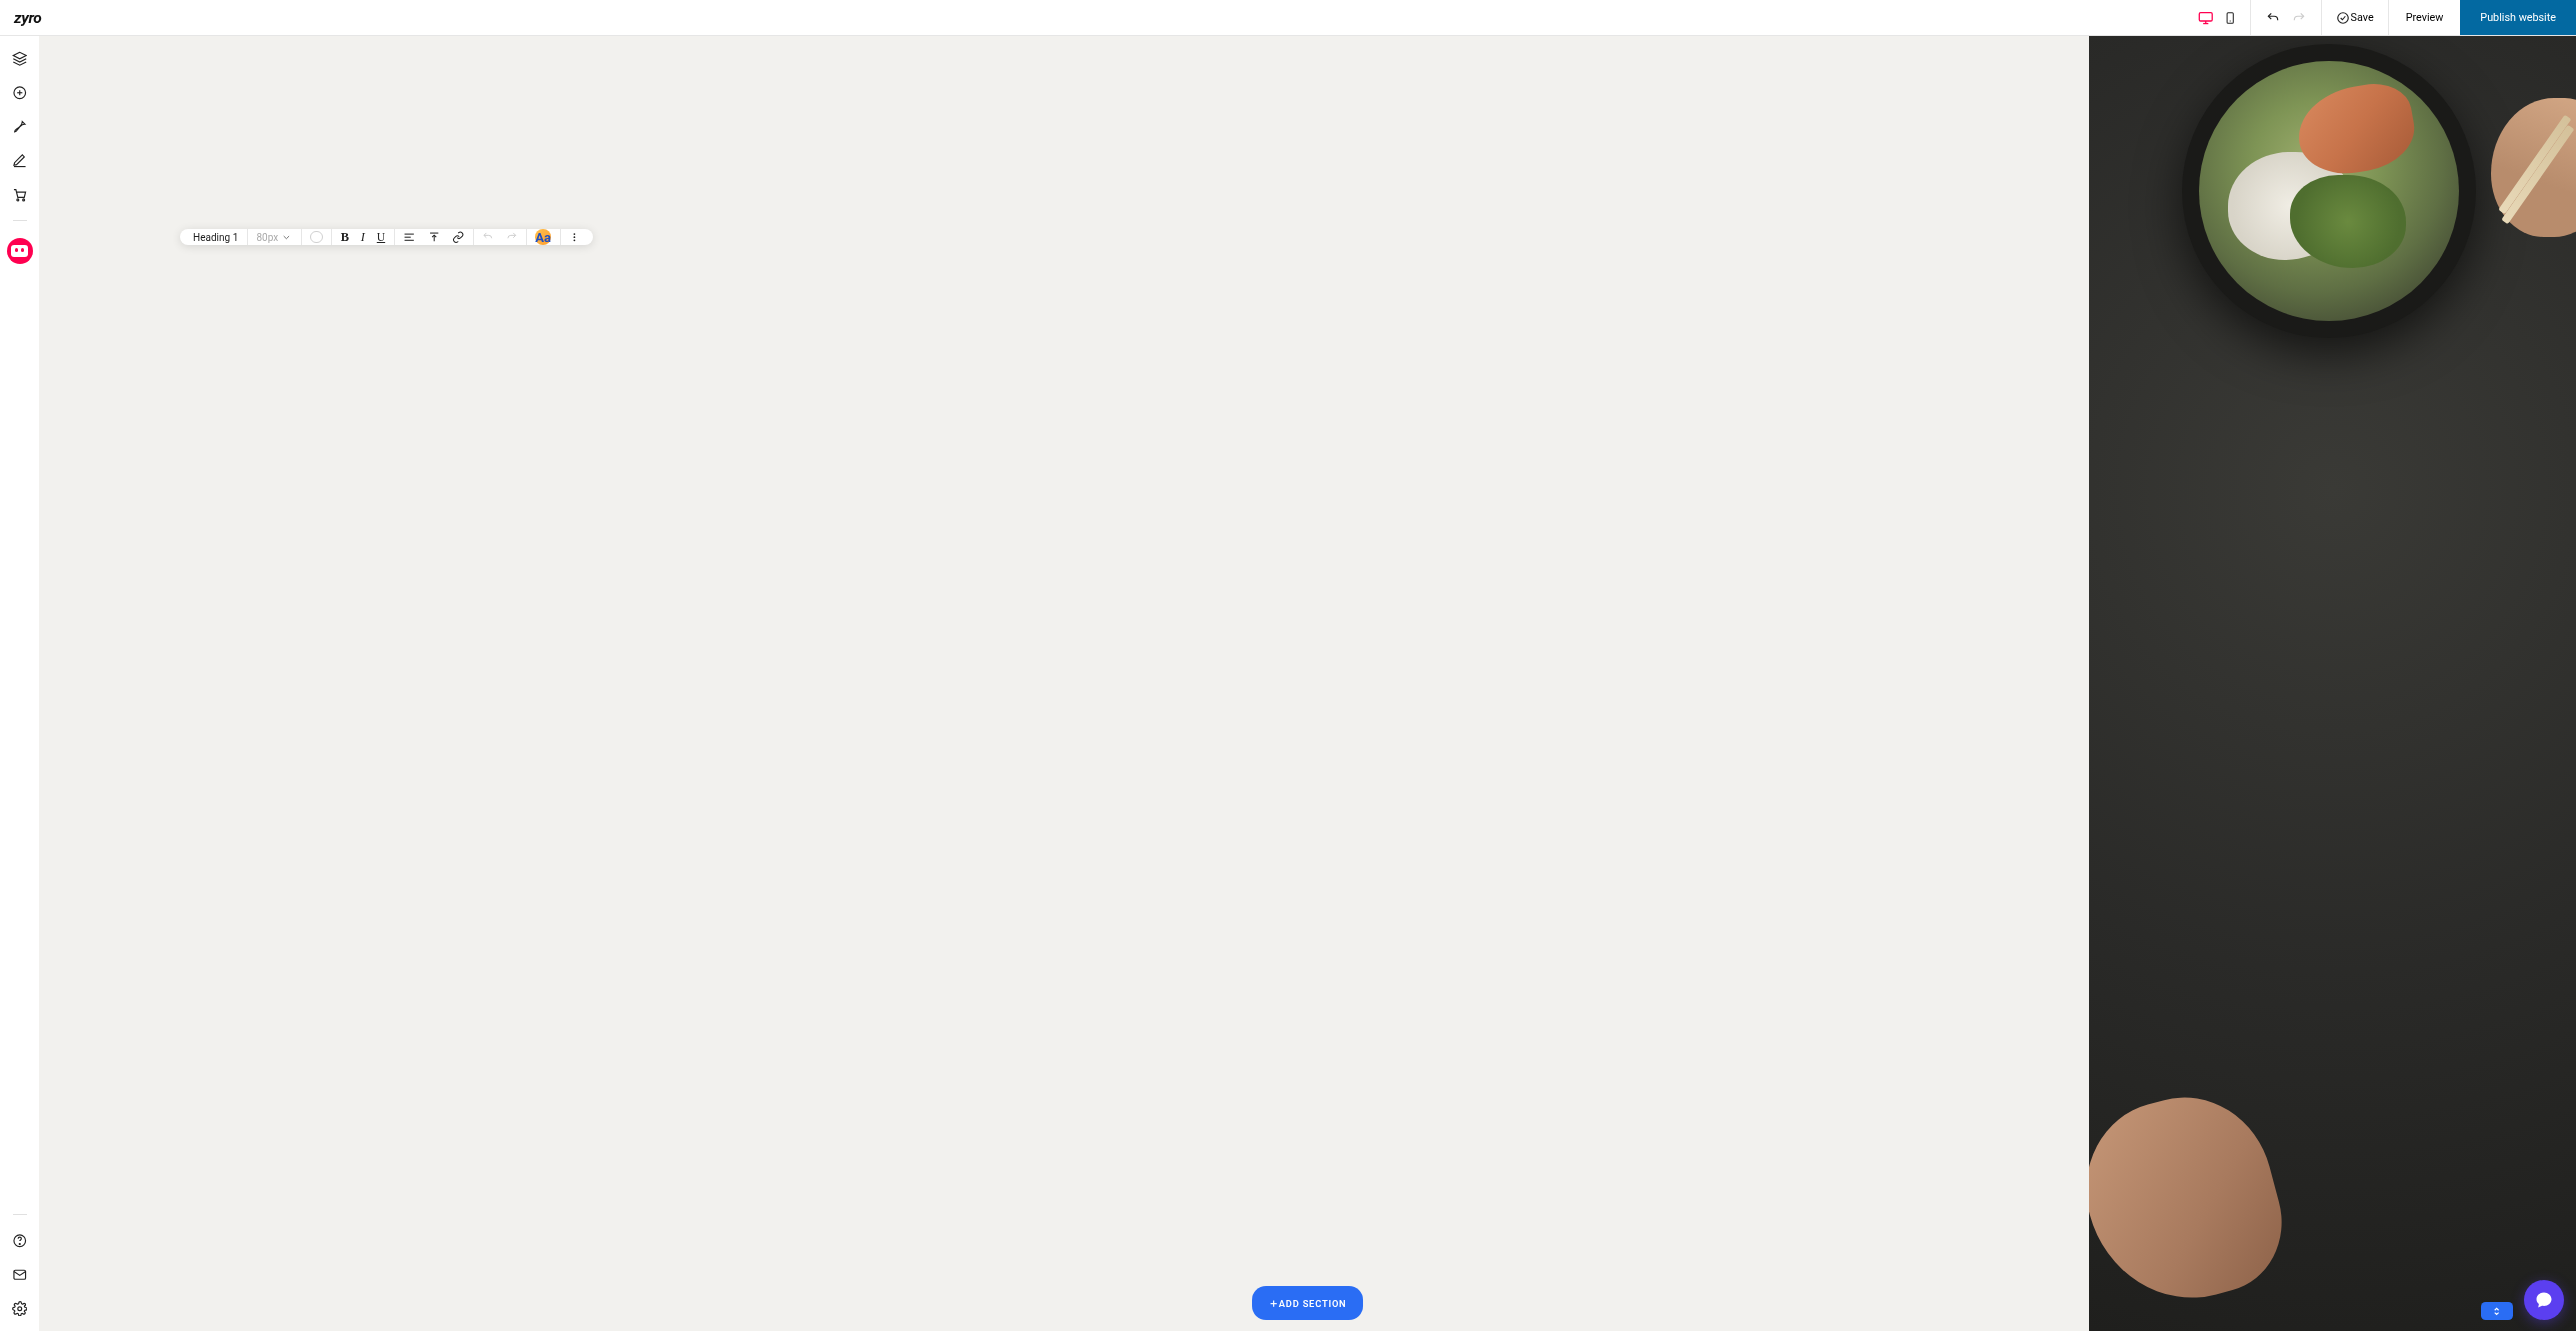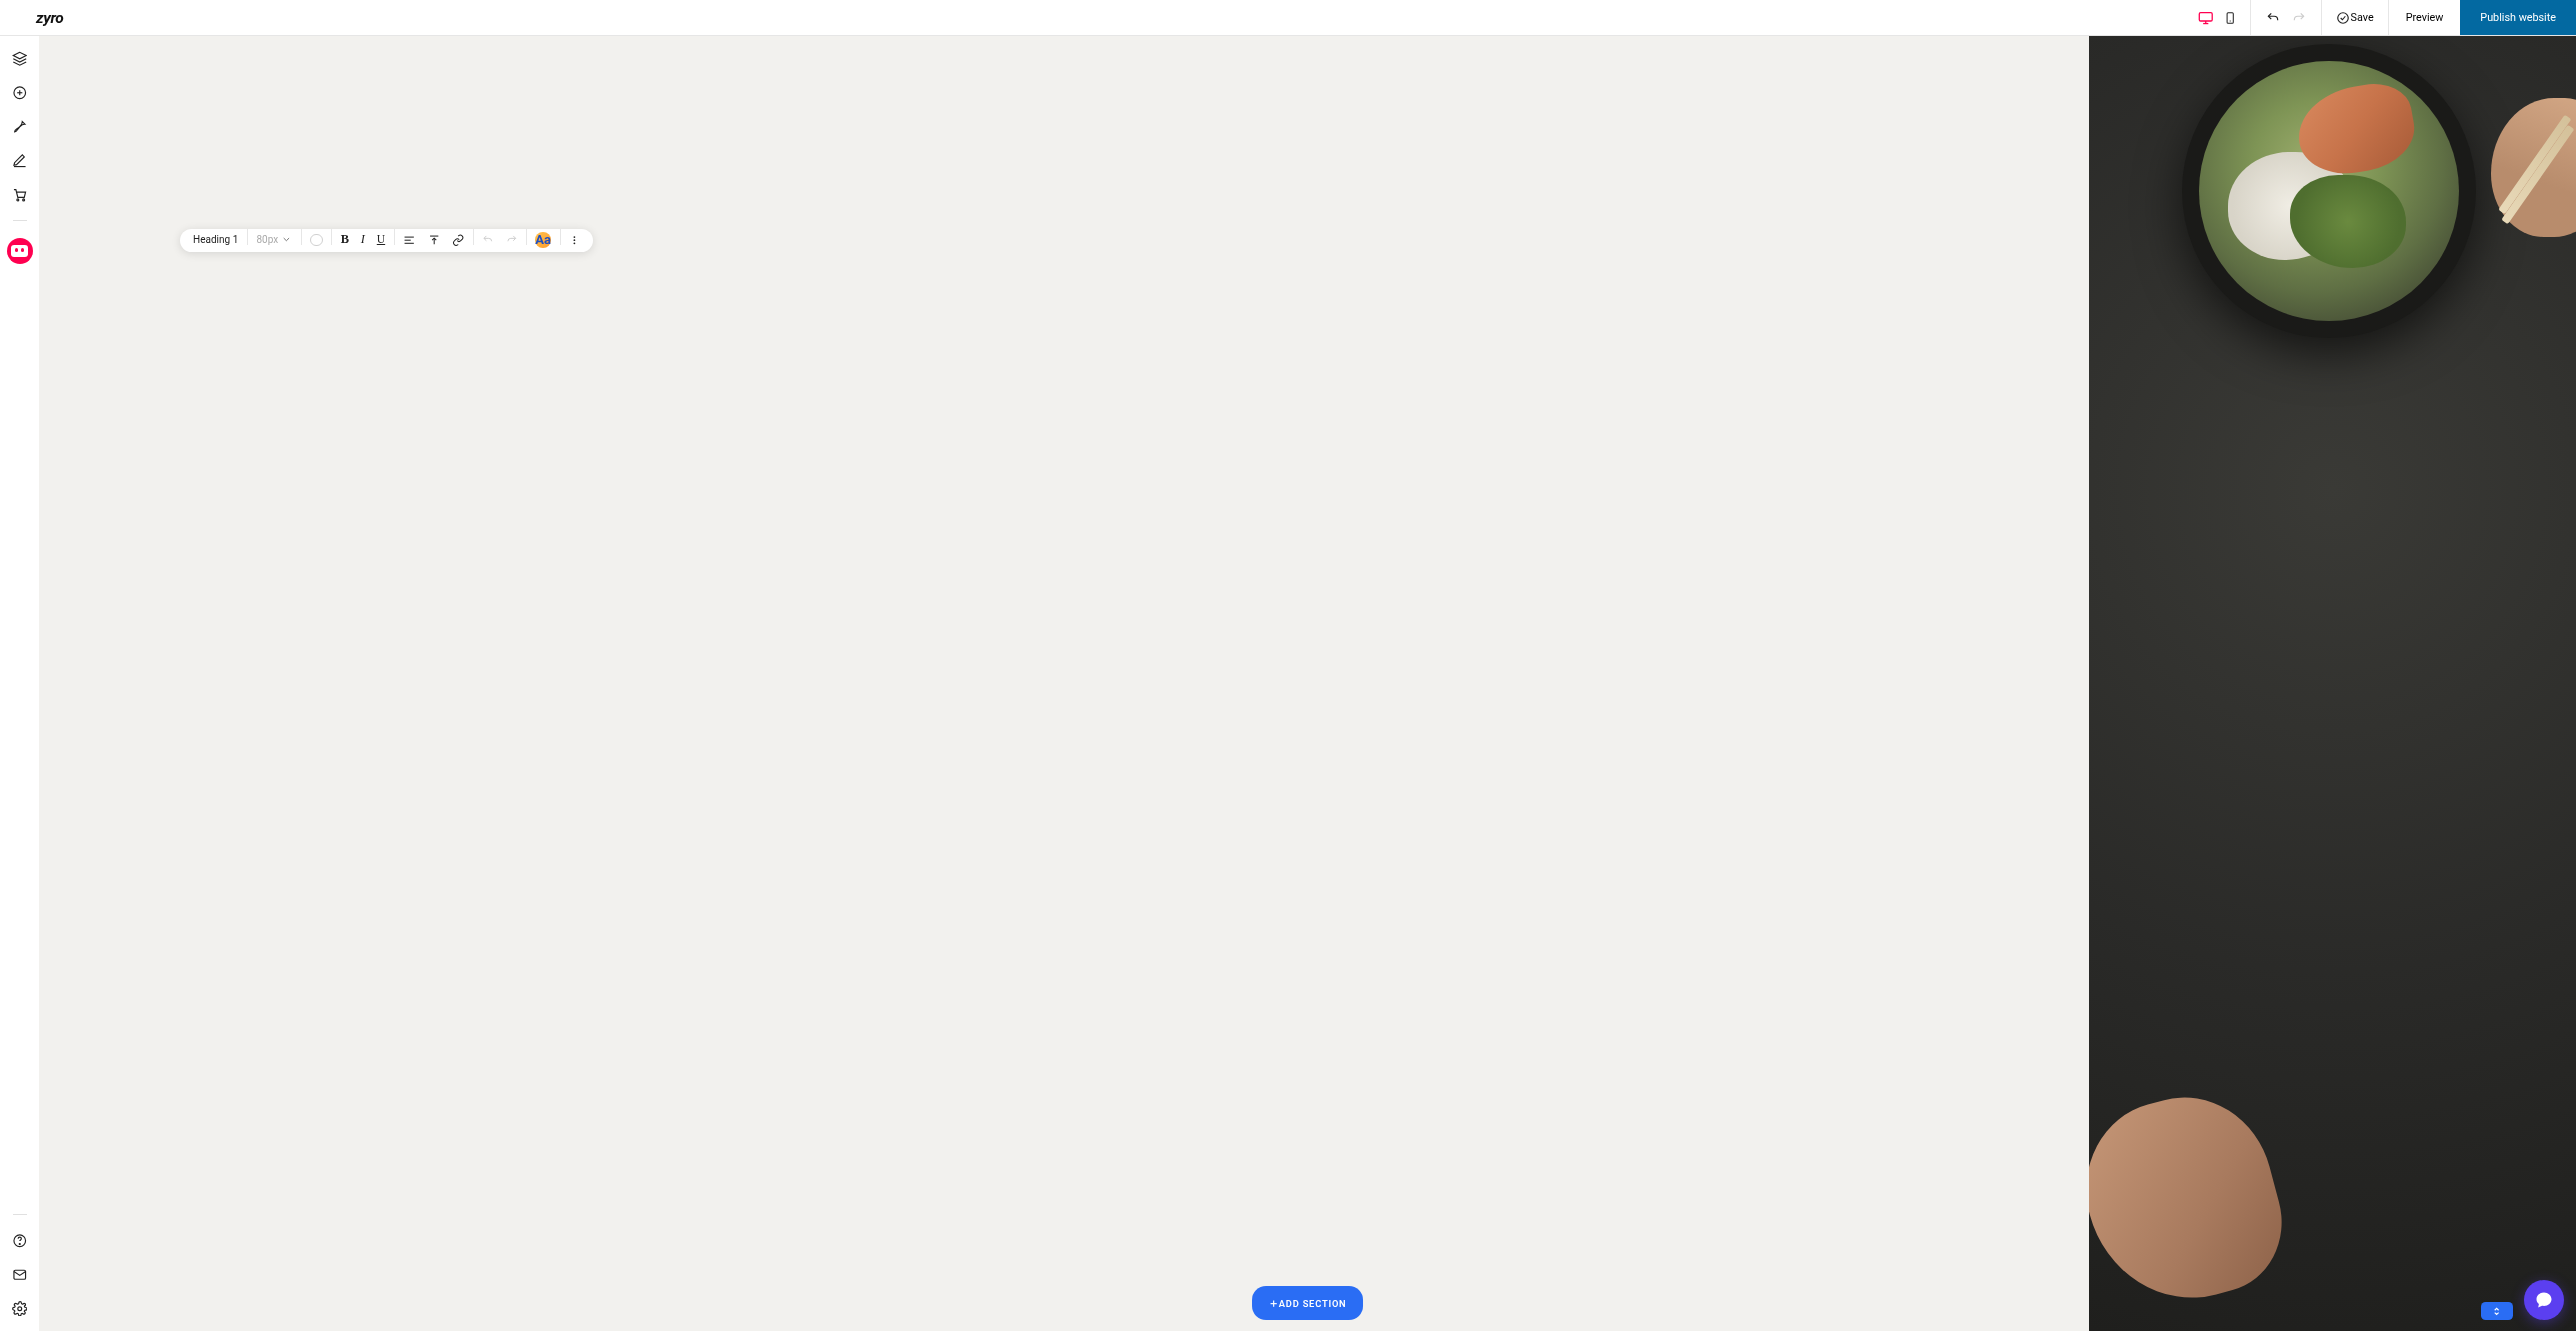--- a/index.html
+++ b/index.html
@@ -9,21 +9,21 @@
   
   .topbar {
     height: 36px;
     background: #fff;
     border-bottom: 0.8px solid #e6e6e6;
     display: flex;
     align-items: center;
     padding: 0 0 0 14px;
     flex-shrink: 0;
   }
-  .logo { font-weight: 700; font-size: 15.5px; color: #111; letter-spacing: -0.4px; font-style: italic; margin-left: 22px; }
+  .logo { font-weight: 700; font-size: 15.5px; color: #111; letter-spacing: -0.4px; font-style: italic; }
   .topbar-spacer { flex: 1; }
   .device-group { display: flex; align-items: center; gap: 3.1px; padding: 0 9.3px; border-right: 0.8px solid #e6e6e6; height: 100%; }
   .device-btn { width: 21.6px; height: 21.6px; display: flex; align-items: center; justify-content: center; border-radius: 3.1px; cursor: pointer; }
   .device-btn.active svg { stroke: #ff0050; }
   .history-group { display: flex; align-items: center; gap: 4.6px; padding: 0 10.8px; border-right: 0.8px solid #e6e6e6; height: 100%; }
   .hist-btn { width: 21.6px; height: 21.6px; display: flex; align-items: center; justify-content: center; cursor: pointer; color: #222; }
   .hist-btn.disabled { color: #ccc; cursor: default; }
   .save-group { display: flex; align-items: center; gap: 1px; padding: 0 14px; border-right: 0.8px solid #e6e6e6; height: 100%; cursor: pointer; font-size: 10.8px; }
   .preview-btn { padding: 4px 17px; height: 100%; display: flex; align-items: center; font-size: 10.8px; cursor: pointer; }
   .publish-btn { background: #0369a1; color: #fff; height: 100%; display: flex; align-items: center; padding: 0 20px; font-size: 10.8px; cursor: pointer; }
@@ -139,26 +139,26 @@
     color: #111;
     padding: 0 4.6px;
     font-weight: 400;
   }
 
   
   .text-toolbar {
     position: absolute;
     left: 141px;
     top: 193px;
-    height: 23px;
+    height: 16px;
     background: #fff;
     border-radius: 14px;
     box-shadow: 0 1.5px 9.3px rgba(0,0,0,0.12);
     display: flex;
-    align-items: flex-start;
+    align-items: center;
     padding: 0 7.7px;
     gap: 1px;
   }
   .tt-item { height: 21.6px; display: flex; align-items: center; padding: 0 5.4px; cursor: pointer; font-size: 10px; color: #222; border-radius: 3.1px; }
   .tt-item.muted { color: #aaa; }
   .tt-item.disabled { color: #ccc; cursor: default; }
   .tt-sep { width: 0.8px; height: 15.5px; background: #e6e6e6; margin: 0 2.3px; }
   .tt-color-swatch { width: 12.4px; height: 12.4px; border-radius: 50%; border: 1.2px solid #d0d0d0; background: #fff; }
   .tt-ai { width: 15.5px; height: 15.5px; border-radius: 50%; background: linear-gradient(135deg,#ffc14d,#ff9d2e); display: flex; align-items: center; justify-content: center; font-size: 13px; font-weight: 700; color: #2050c0; }
 

